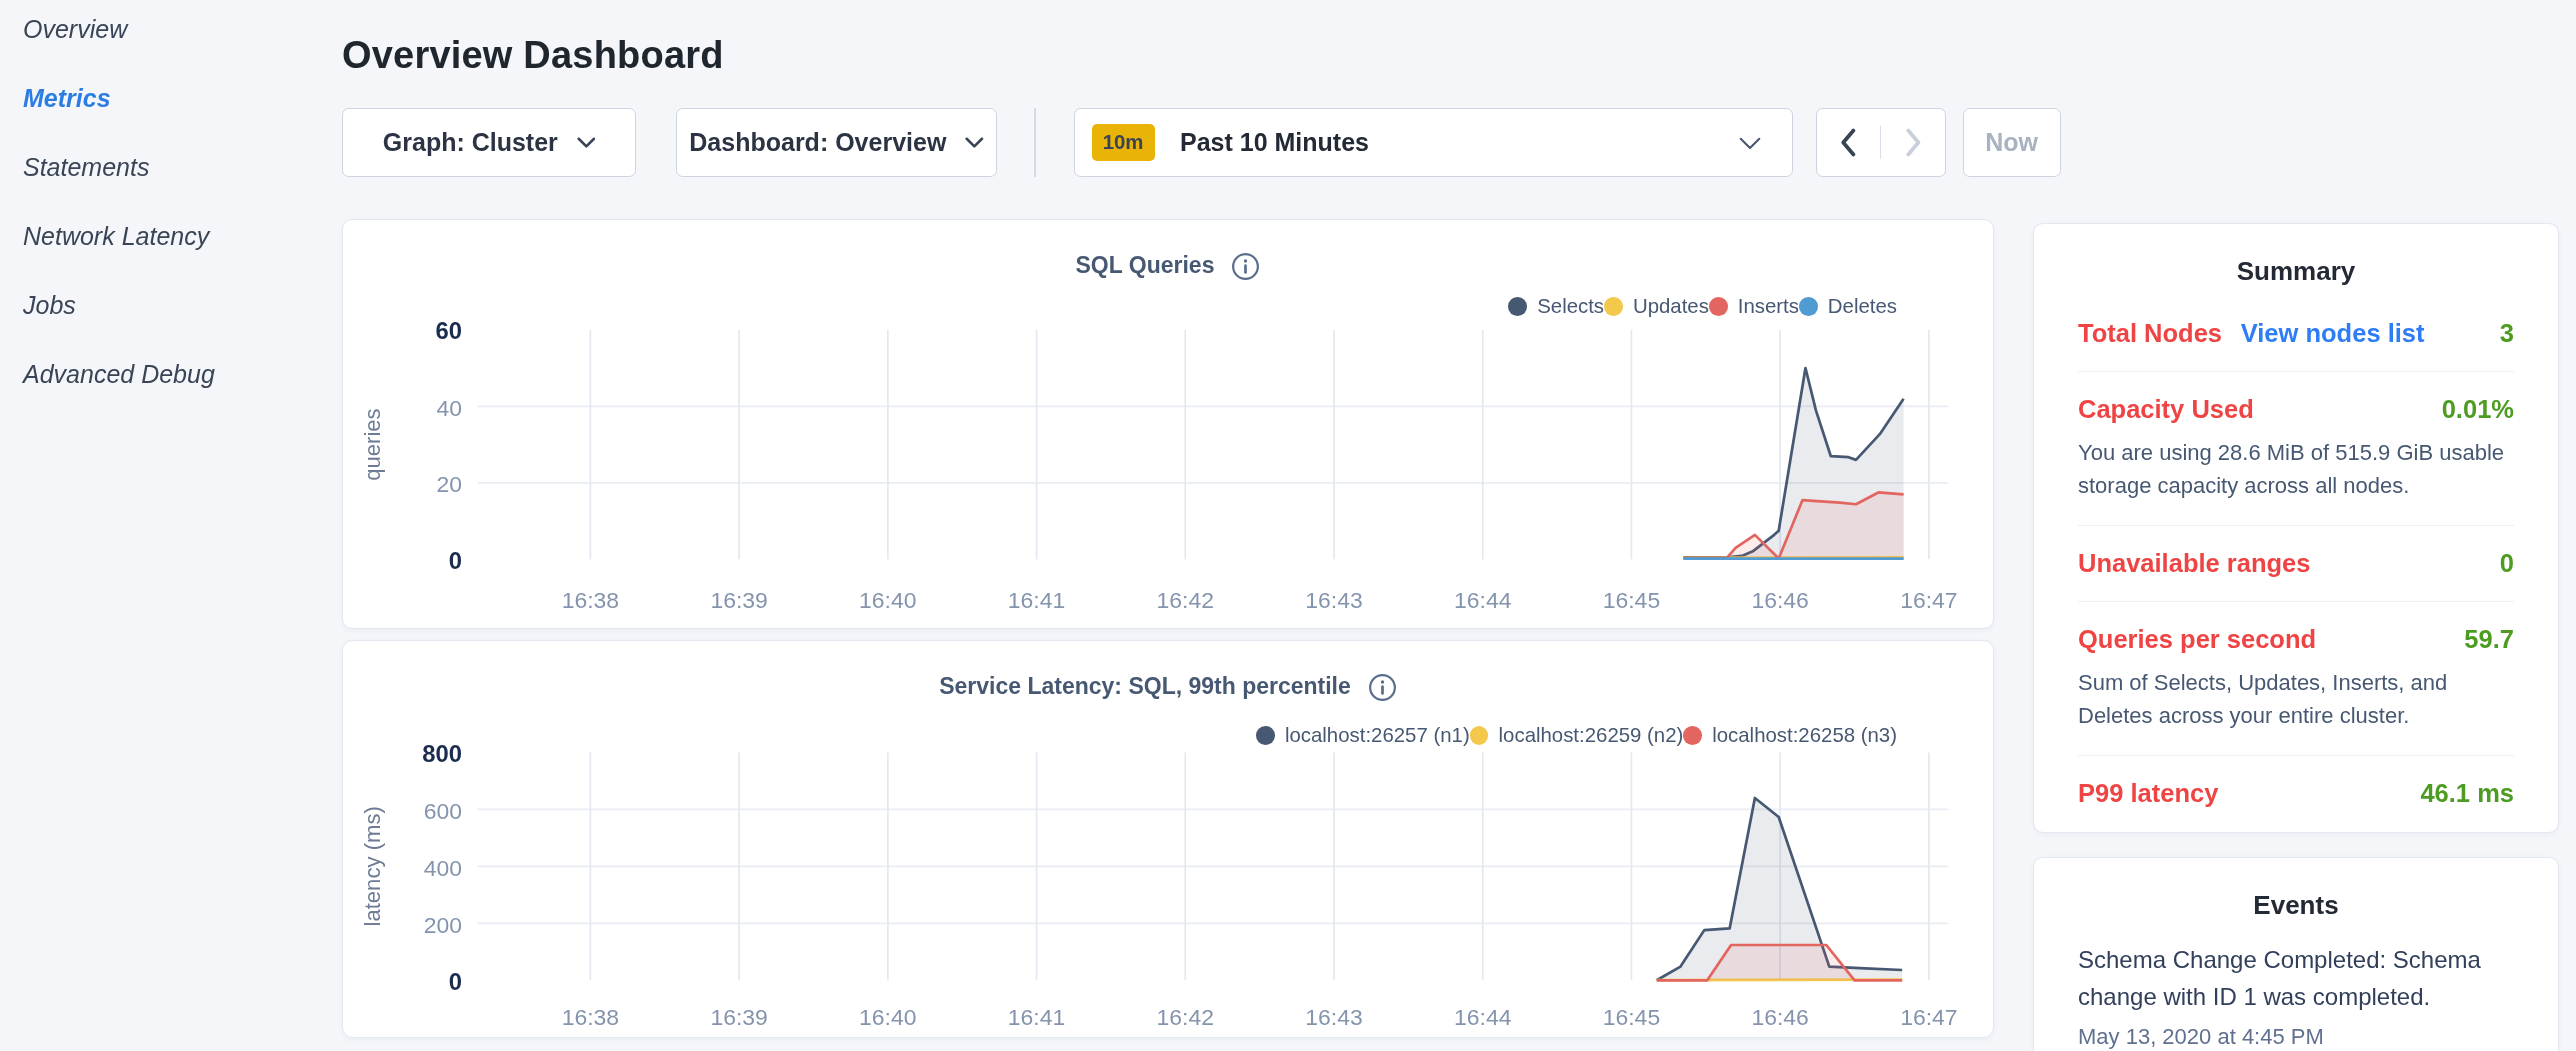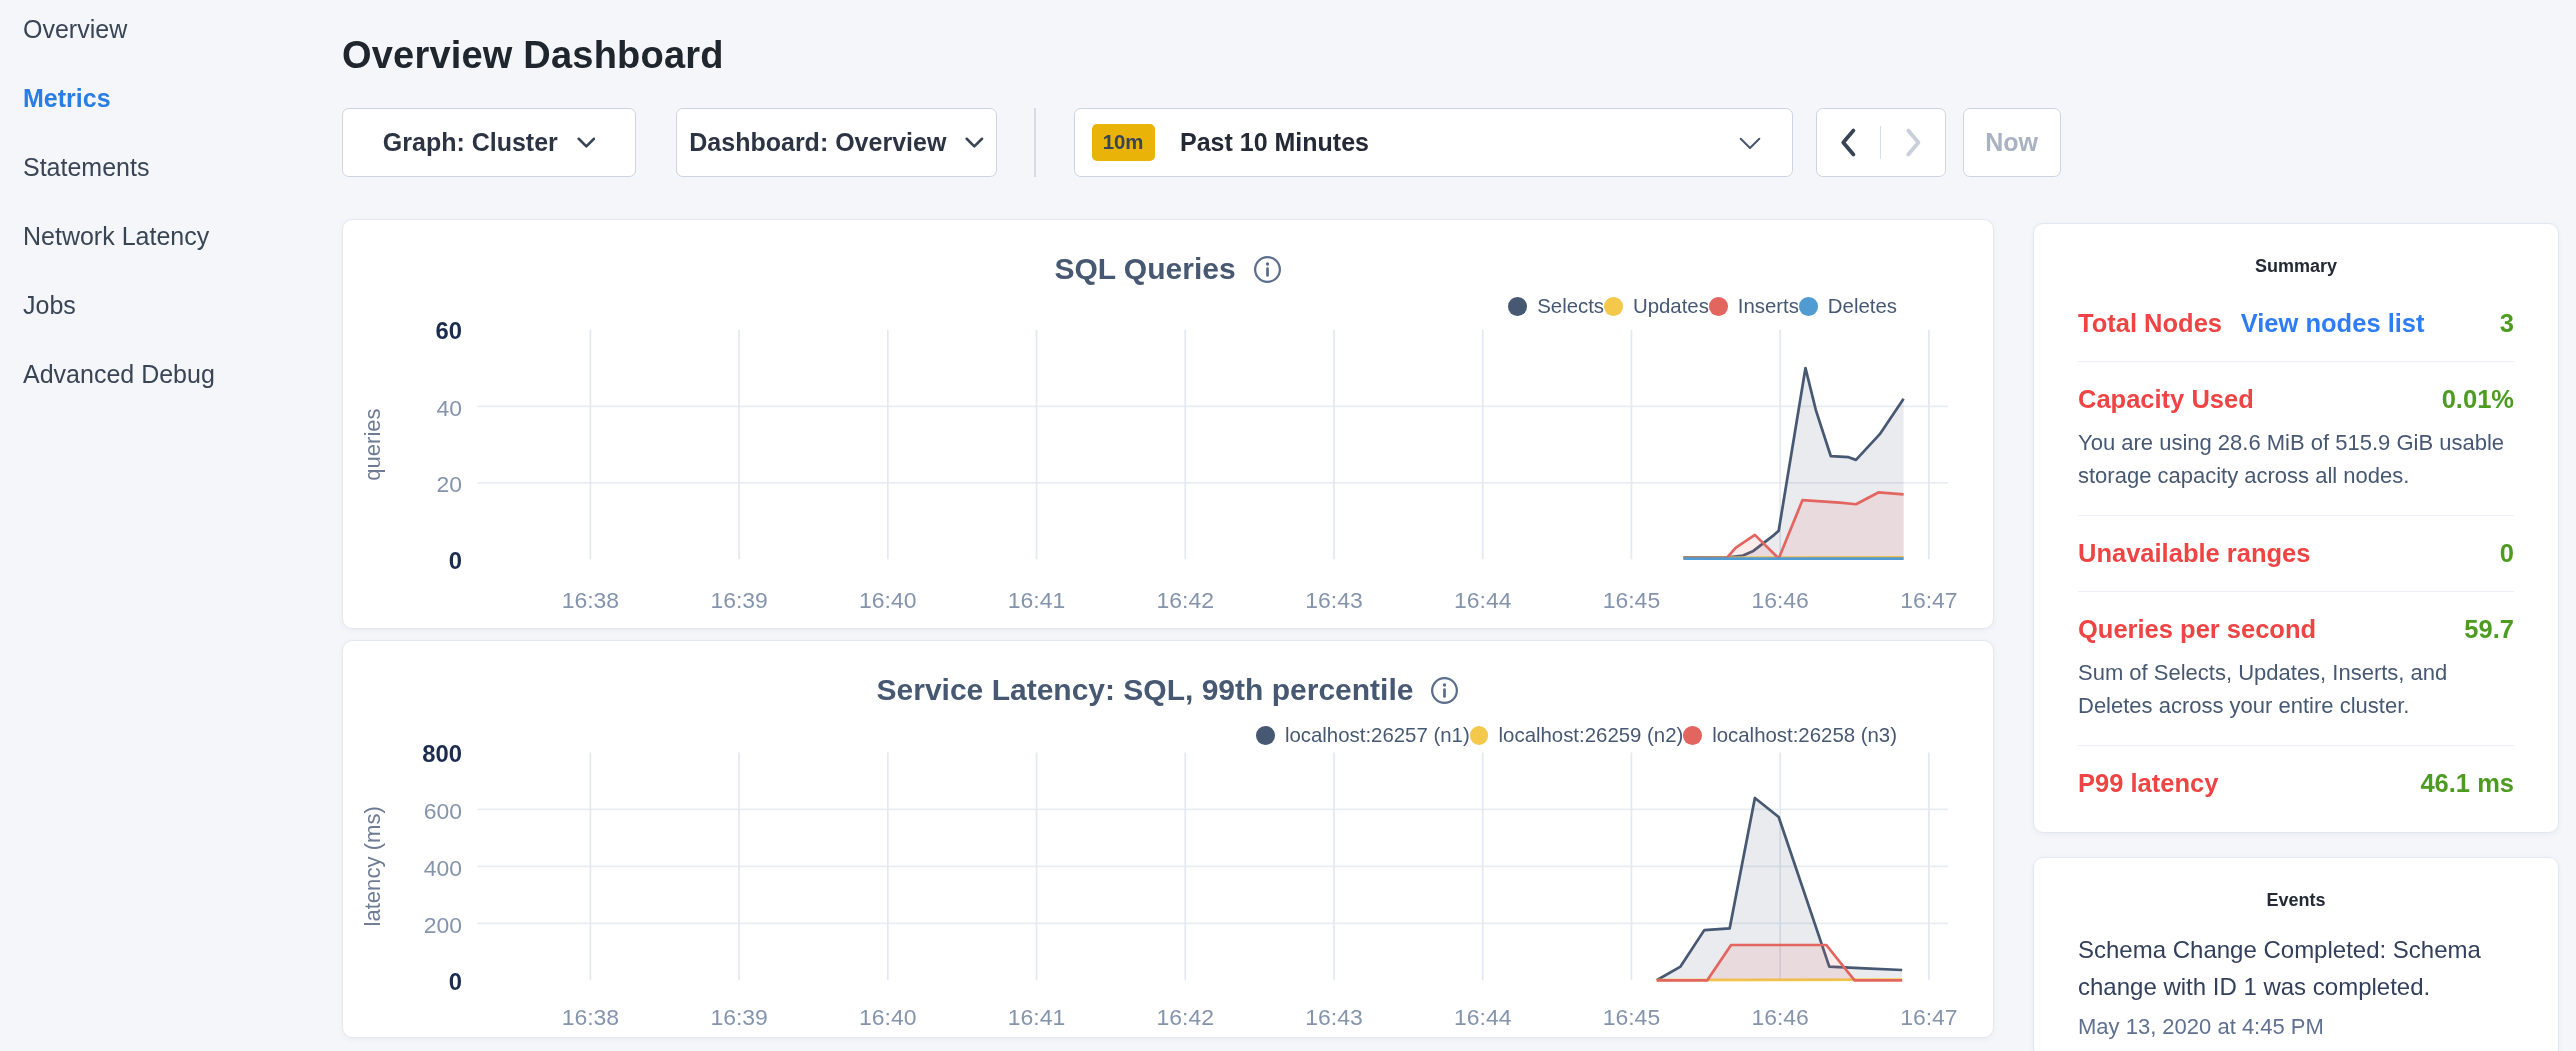--- a/index.html
+++ b/index.html
@@ -2,21 +2,21 @@
 <html style="--nav-blue: #2a7de2; --link-blue: #2f7df5; --value-green: #4d9c21;font-size:13.6px"><head>
 <meta charset="utf-8">
 <style>
   html,body{margin:0;padding:0;}
   body{font-family:"Liberation Sans",sans-serif;background:#f4f6fa;}
   #page{position:relative;width:2576px;height:1051px;overflow:hidden;background:#f4f6fa;color:#394455;}
 
   
   .sidebar{position:absolute;left:23px;top:15.3px;width:306px;}
   .sidebar ul{list-style:none;margin:0;padding:0;}
-  .sidebar li{height:69px;font-size:25px;font-weight:500;color:#394455;cursor:pointer;}
+  .sidebar li{height:69px;font-size:25px;font-weight:500;color:#394455;cursor:pointer;font-style:italic;}
   .sidebar li.active{color:var(--nav-blue);font-weight:700;}
 
   
   .page-title{position:absolute;left:342px;top:8.5px;font-size:38px;font-weight:600;color:#20262e;letter-spacing:0.2px;}
 
   
   .controls{position:absolute;left:342px;top:108px;height:69px;display:flex;align-items:stretch;}
   .ctl{box-sizing:border-box;height:69px;background:#fff;border:1.7px solid #cdd4e0;border-radius:6.8px;display:flex;align-items:center;cursor:pointer;}
   .dd{justify-content:center;gap:18.7px;font-size:25px;font-weight:600;color:#2c3444;}
   .dd1{width:294px;margin-right:40px;}
@@ -31,31 +31,31 @@
   .nav-btn + .nav-btn{border-left:1.7px solid #d9dfe9;}
   .now-btn{margin-left:17px;width:98px;justify-content:center;font-size:25px;font-weight:600;color:#a9b2c0;}
 
   
   .card{position:absolute;background:#fff;border:0.9px solid #e3e7f0;border-radius:10.2px;box-shadow:0 1.7px 5.1px rgba(60,75,100,.05);box-sizing:border-box;}
   #chart-card-0{left:342px;top:219px;width:1652px;height:410px;}
   #chart-card-1{left:342px;top:640px;width:1652px;height:398px;}
   #summary-card{left:2033px;top:223px;width:526px;height:610px;}
   #events-card{left:2033px;top:857px;width:526px;height:255px;}
 
-  .chart-title{position:absolute;left:0;right:0;top:32px;display:flex;justify-content:center;align-items:center;gap:17px;font-size:30px;font-weight:700;color:#475872;}
+  .chart-title{position:absolute;left:0;right:0;top:32px;display:flex;justify-content:center;align-items:flex-start;gap:17px;font-size:23px;font-weight:700;color:#475872;}
   .legend{position:absolute;right:96px;display:flex;align-items:flex-end;}
   #chart-card-0 .legend{top:75px;}
   #chart-card-1 .legend{top:83px;}
   .legend-item{display:flex;align-items:center;gap:10.2px;font-size:20.4px;color:#475872;}
   .legend-dot{width:18.7px;height:18.7px;border-radius:50%;}
   .chart-svg{position:absolute;left:0;top:0;}
   .chart-svg text{font-family:"Liberation Sans",sans-serif;}
 
   
-  .panel-heading{text-align:center;font-size:18px;font-weight:700;color:#242a35;padding-top:32px;}
+  .panel-heading{text-align:center;font-size:26px;font-weight:700;color:#242a35;padding-top:32px;}
   .summary-body{padding:8.5px 44px 0 44px;}
   .metric{padding:23px 0;border-bottom:1.7px solid #eceff5;}
   .metric:last-child{border-bottom:none;}
   .metric-row{display:flex;align-items:baseline;}
   .metric-label{font-size:25.5px;font-weight:700;color:#ef4444;}
   .metric-link{font-size:25.5px;font-weight:600;color:var(--link-blue);margin-left:18.7px;cursor:pointer;}
   .metric-value{margin-left:auto;font-size:25.5px;font-weight:700;color:var(--value-green);white-space:nowrap;}
   .metric-desc{margin-top:12px;font-size:22px;line-height:33px;color:#475872;font-weight:400;}
   .events-body{padding:20.4px 44px 0 44px;}
   .event-msg{font-size:24px;line-height:37px;color:#33405c;}

